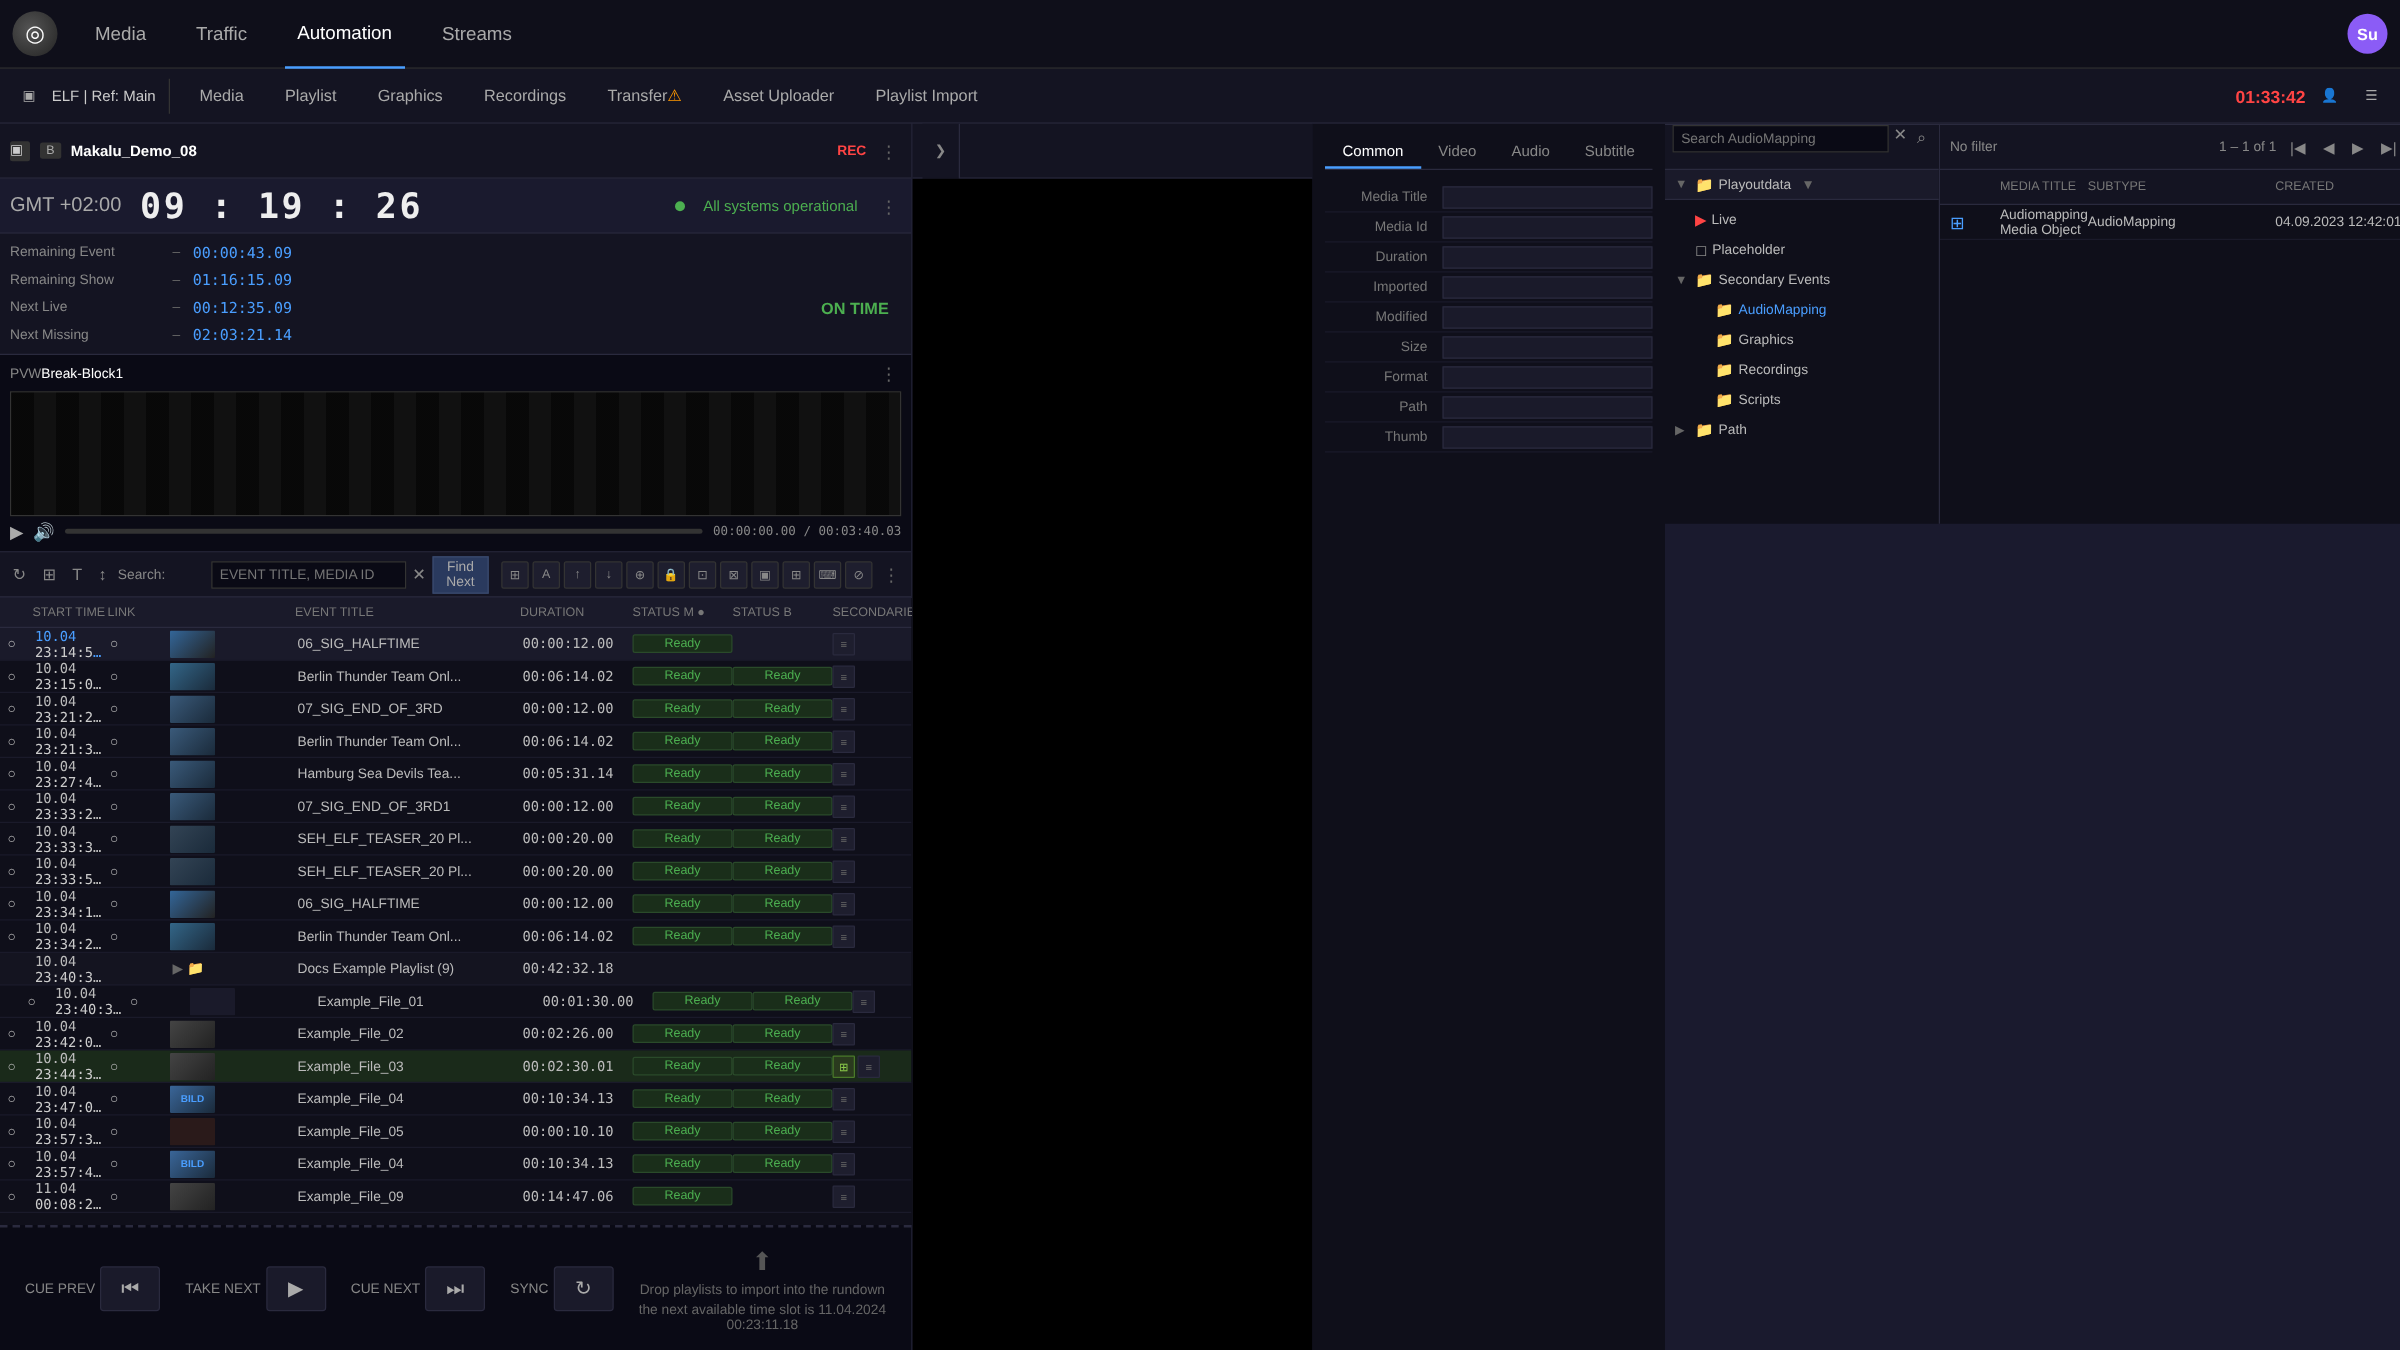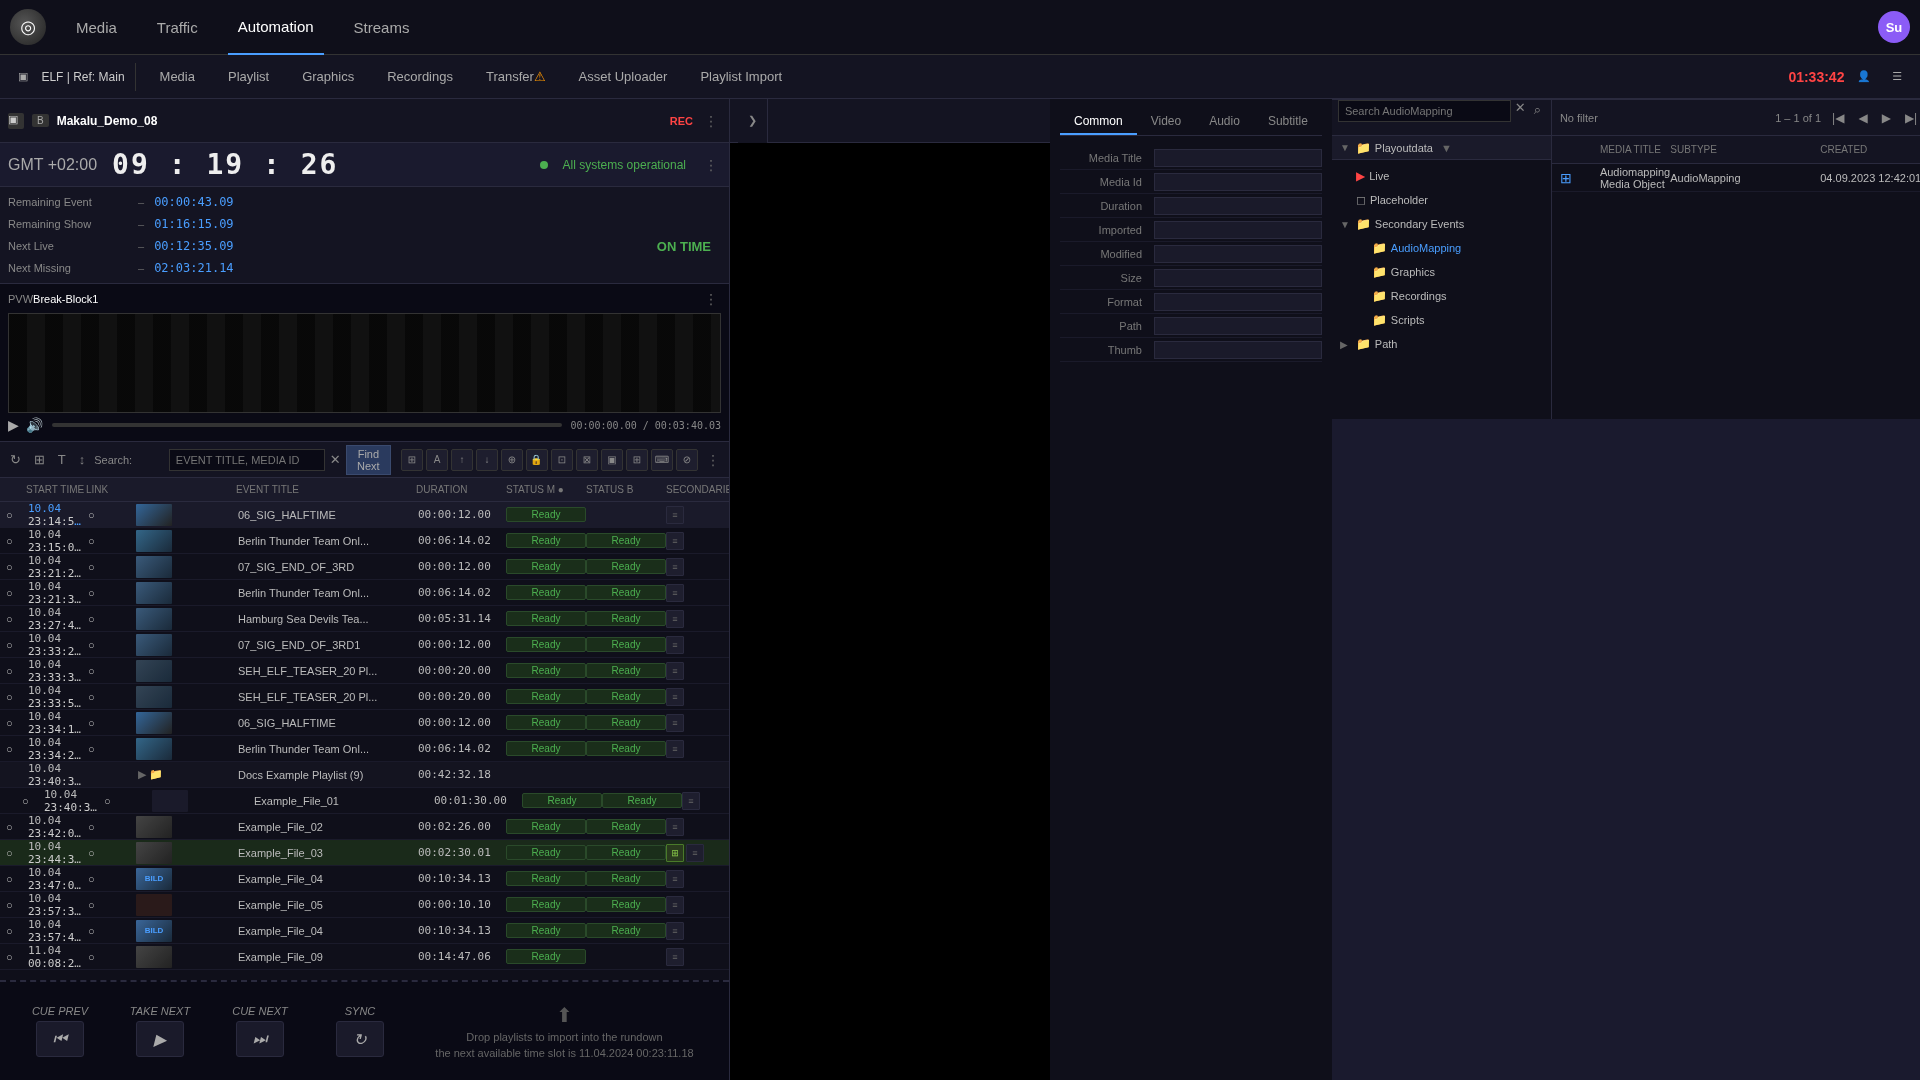--- a/index.html
+++ b/index.html
@@ -86,21 +86,21 @@
     .row-actions { display: flex; gap: 2px; align-items: center; }
     .row-btn { width: 18px; height: 18px; background: #1e1e2e; border: 1px solid #2a2a3e; color: #666; font-size: 9px; display: flex; align-items: center; justify-content: center; cursor: pointer; border-radius: 1px; }
     .row-btn.active { background: #2a3a1e; border-color: #4a7a2a; color: #8aca4a; }
     .dots-btn { color: #666; cursor: pointer; font-size: 14px; padding: 0 3px; }
 
     
     .bottom-controls { height: 100px; background: #0a0a15; border-top: 2px dashed #2a2a3e; display: flex; align-items: center; padding: 0 20px; gap: 20px; }
     .drop-zone { flex: 1; display: flex; flex-direction: column; align-items: center; justify-content: center; gap: 4px; }
     .drop-icon { color: #555; font-size: 20px; }
     .drop-text { color: #666; font-size: 11px; text-align: center; }
-    .control-btn { display: flex; flex-direction: column; align-items: center; gap: 4px; cursor: pointer; min-width: 80px; font-style: italic; }
+    .control-btn { display: flex; flex-direction: row; align-items: center; gap: 4px; cursor: pointer; min-width: 80px; }
     .control-btn-label { color: #888; font-size: 11px; }
     .control-btn-icon { width: 48px; height: 36px; background: #1a1a2a; border: 1px solid #2a2a3e; display: flex; align-items: center; justify-content: center; color: #aaa; font-size: 16px; border-radius: 3px; }
     .arrow-btn { width: 30px; height: 44px; background: #141422; border-right: 1px solid #2a2a3e; display: flex; align-items: center; justify-content: center; color: #888; cursor: pointer; }
 
     
     .right-panel { flex: 1; display: flex; }
 
     
     .media-props { flex: 1; background: #0f0f1a; padding: 10px; }
     .props-tabs { display: flex; border-bottom: 1px solid #2a2a3e; margin-bottom: 10px; }

